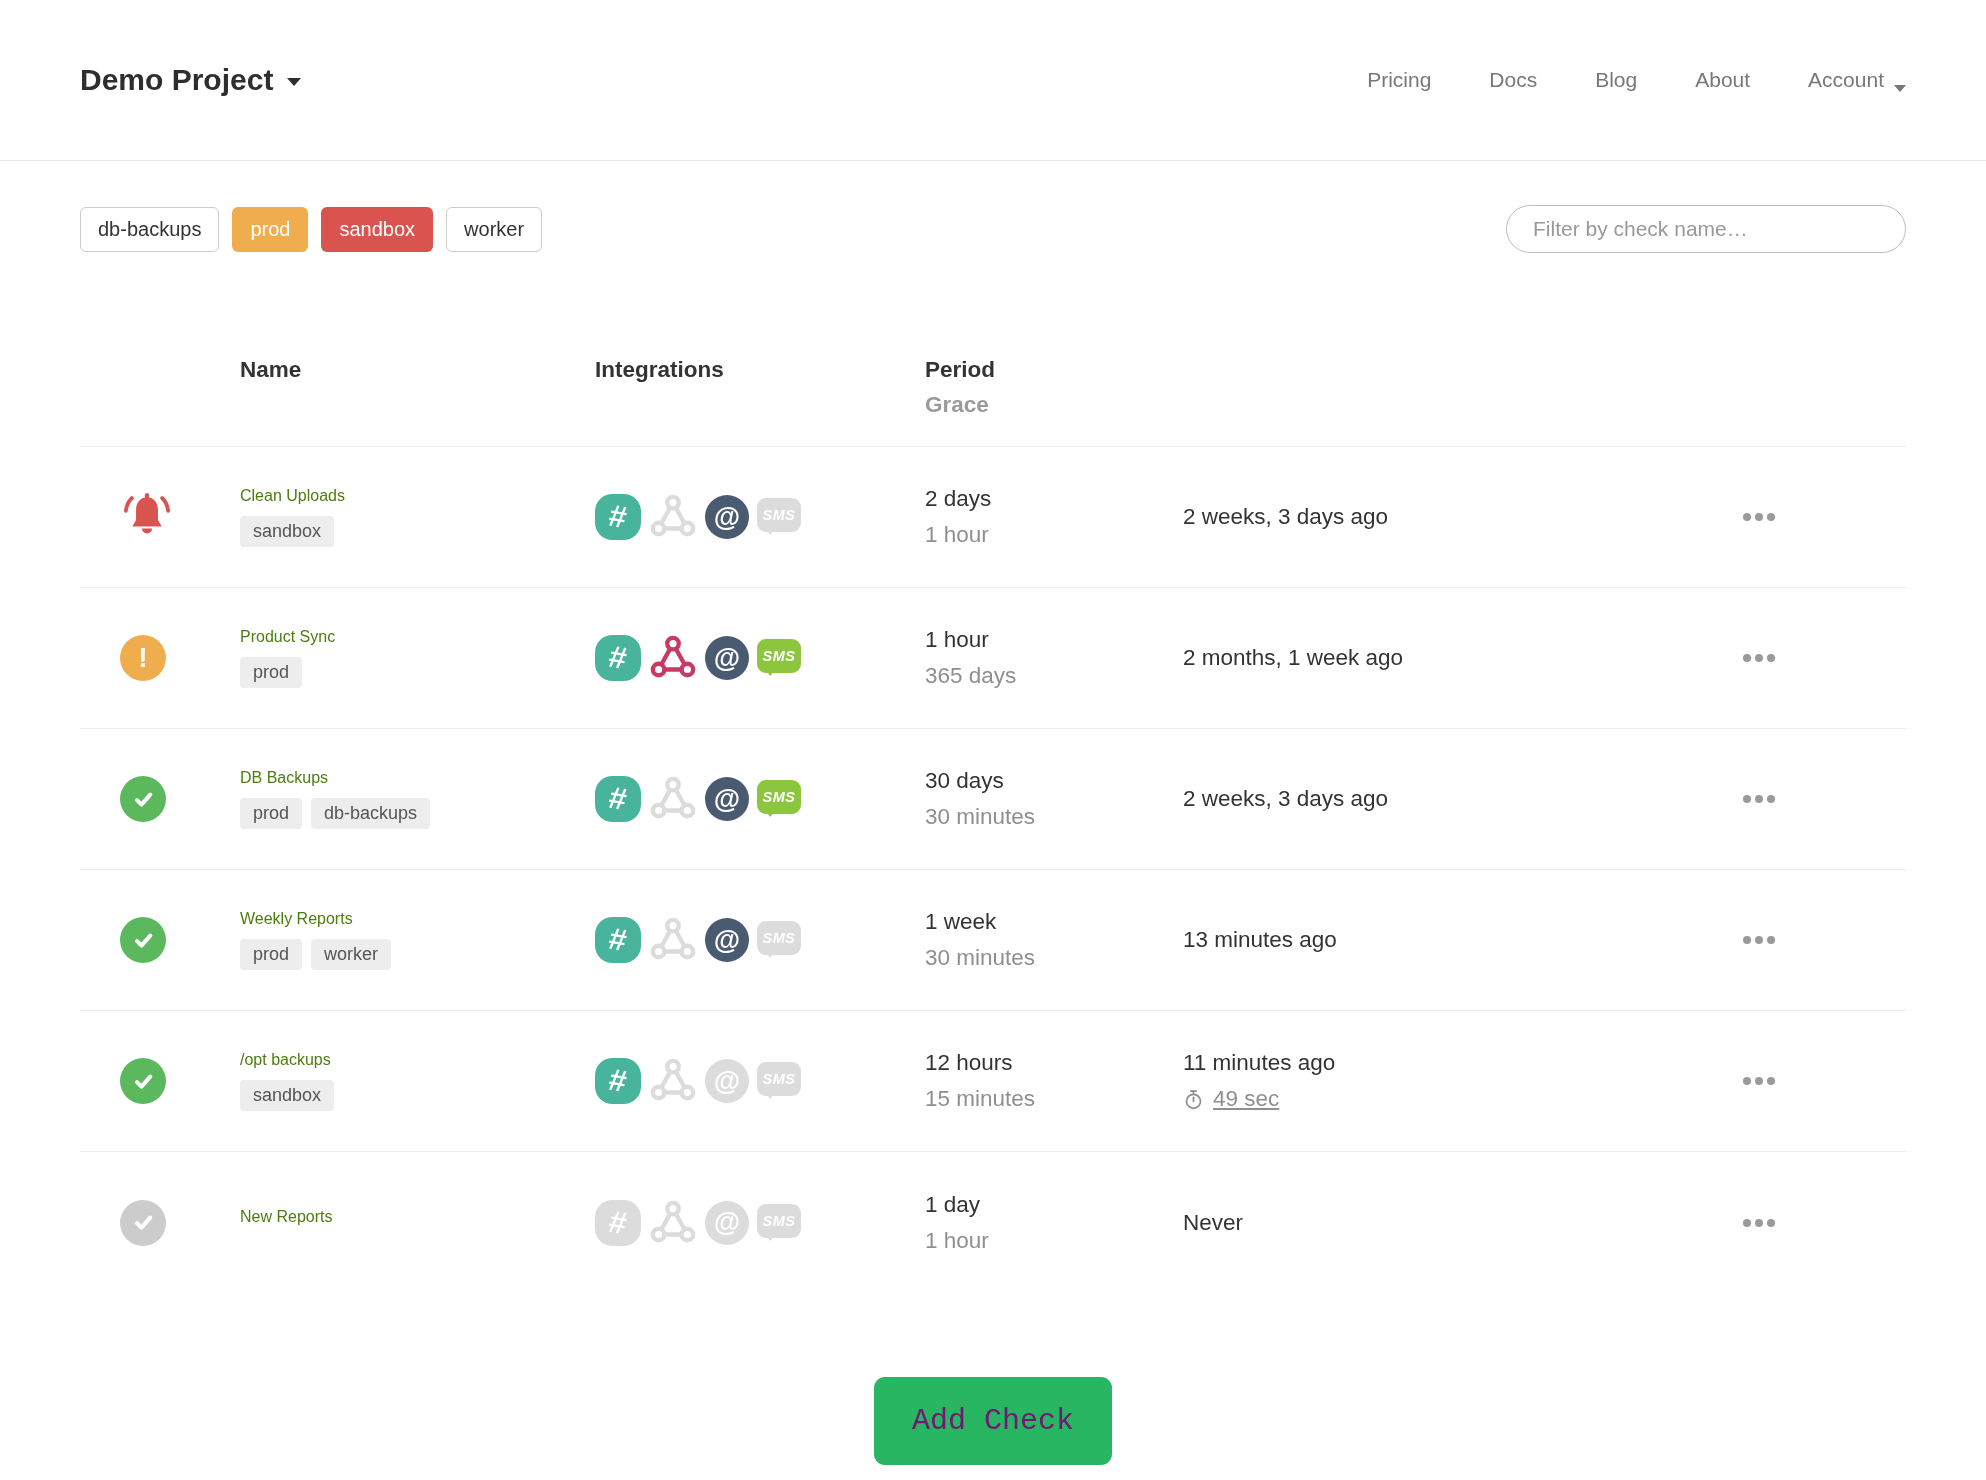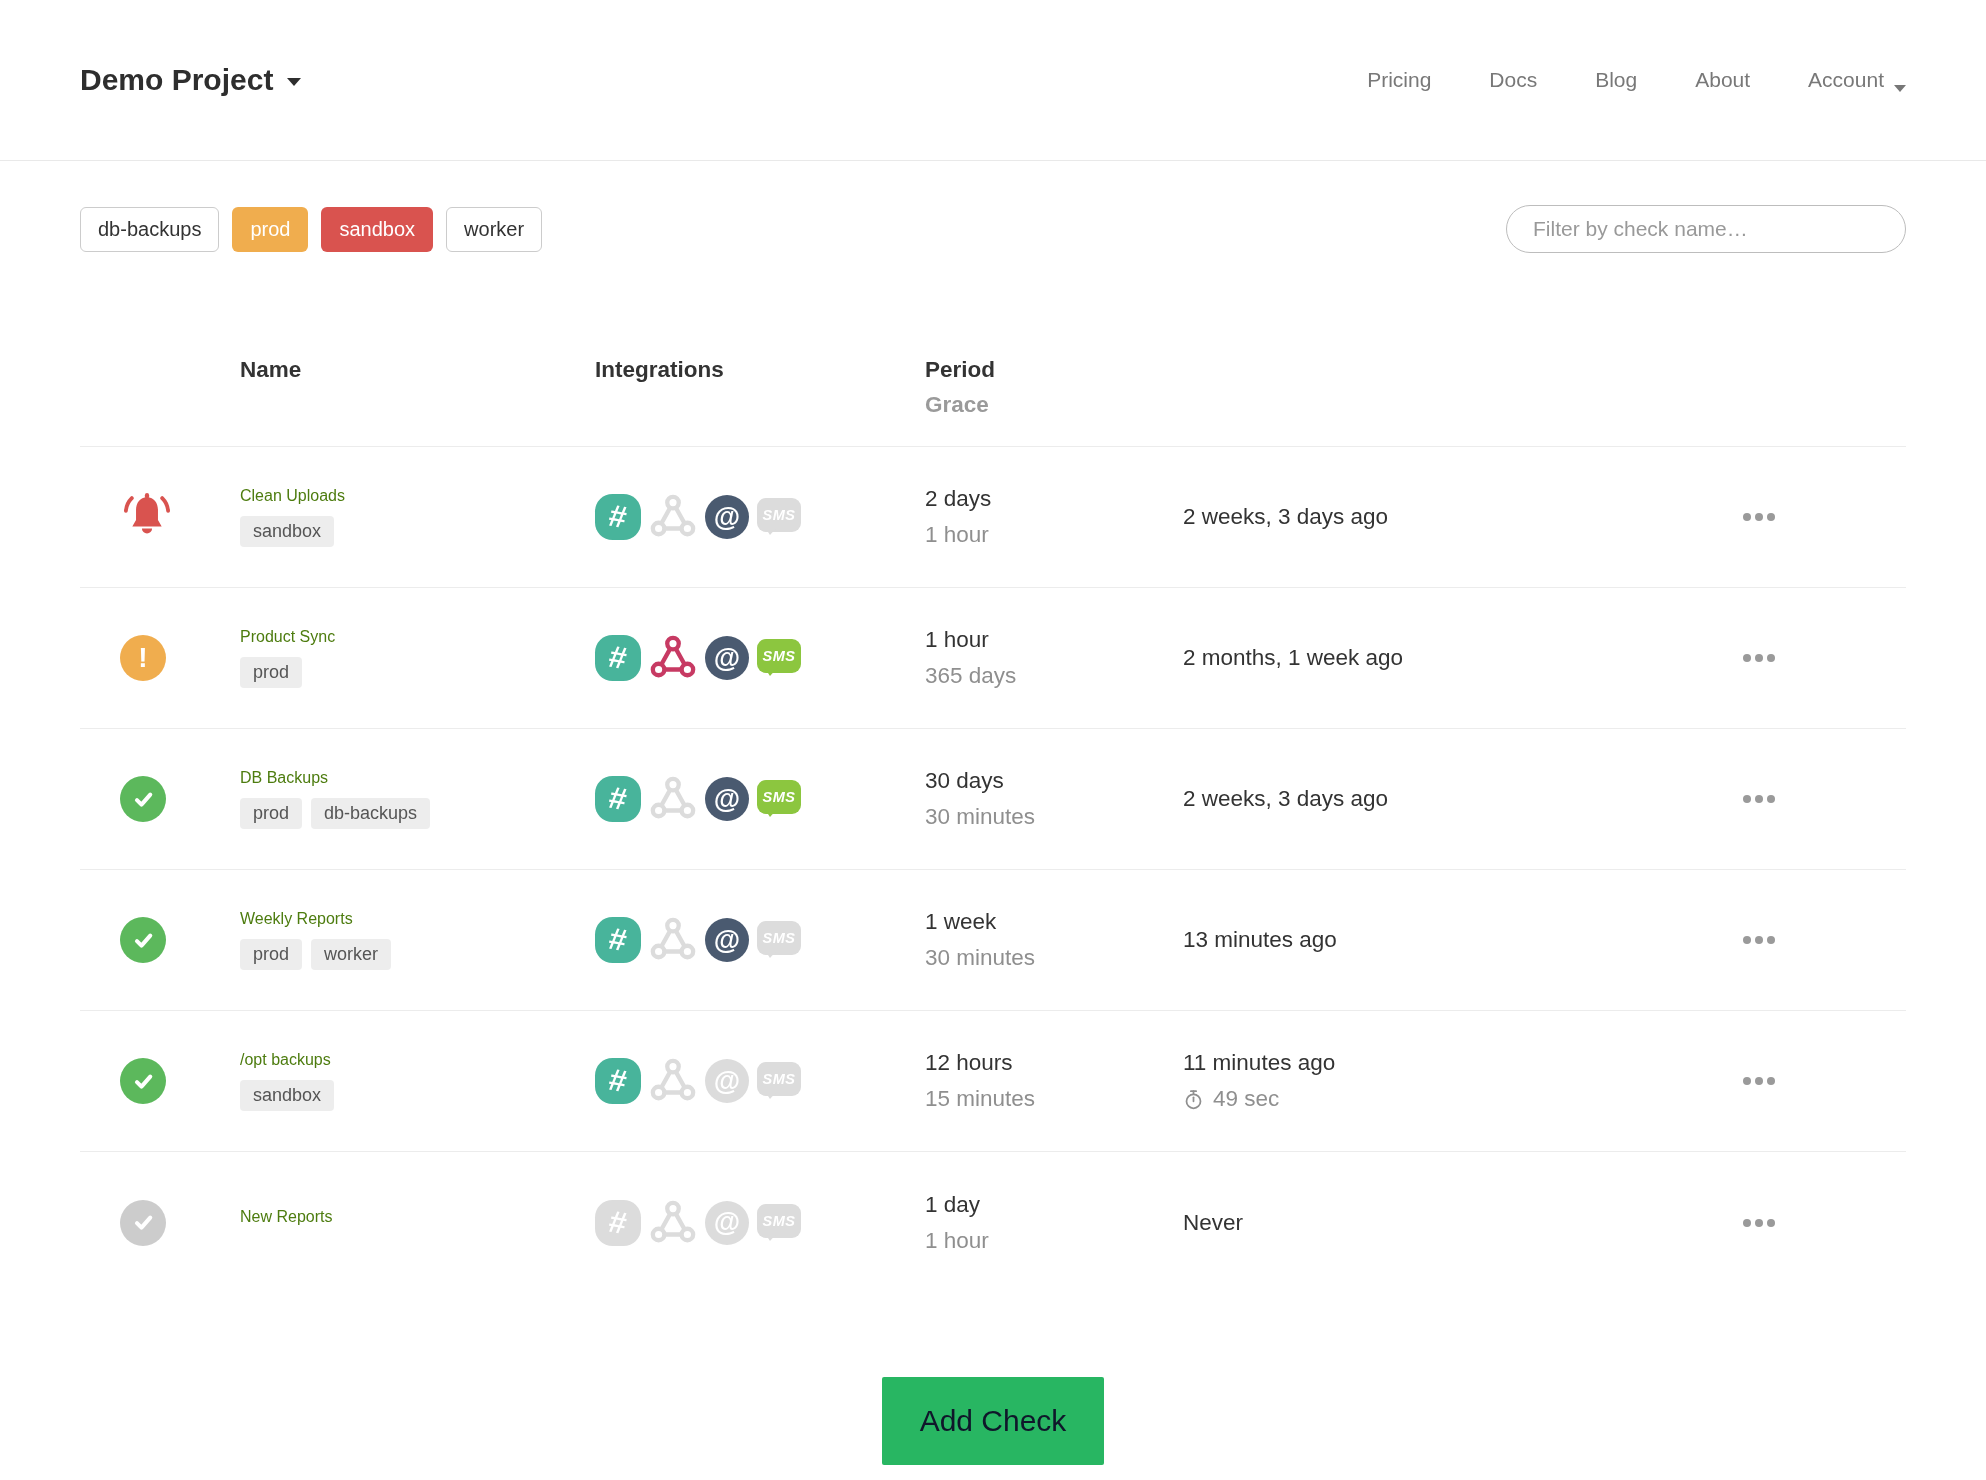--- a/index.html
+++ b/index.html
@@ -62,29 +62,29 @@
   .iemail { width:44px; height:44px; border-radius:50%; background:#4a5a70; color:#fff; display:flex; align-items:center; justify-content:center; font-size:27px; font-weight:bold; }
   .isms { width:44px; height:34px; border-radius:9px; background:#8cc63f; color:#fff; display:flex; align-items:center; justify-content:center; font-size:14.5px; font-weight:bold; font-style:italic; letter-spacing:.5px; position:relative; margin-top:-4px; }
   .isms::after { content:""; position:absolute; left:7px; bottom:-9px; border:6px solid transparent; border-right-width:8px; border-top:9px solid #8cc63f; }
   .islack.off, .iemail.off, .isms.off { background:#dcdcdc; }
   .iwebhook.off { color:#dcdcdc; }
   .isms.off::after { border-top-color:#dcdcdc; }
 
   .p1 { font-size:22.5px; color:#333; }
   .p2 { font-size:22.5px; color:#8f8f8f; margin-top:10px; }
   .lp { font-size:22.5px; color:#333; }
-  .duration { margin-top:10px; display:flex; align-items:center; gap:9px; font-size:22.5px; color:#8f8f8f; }
+  .duration { margin-top:10px; display:flex; align-items:center; gap:9px; font-size:22.5px; color:#8f8f8f;text-decoration:underline; }
 
   .cell-menu { display:flex; justify-content:flex-start; padding-left:24px; }
   .menu-btn { display:flex; gap:4px; background:none; border:none; cursor:pointer; padding:8px 4px; }
   .menu-btn .dot { width:8px; height:8px; border-radius:50%; background:#9a9a9a; }
 
   
   .add-wrap { display:flex; justify-content:center; margin-top:84px; padding-bottom:36px; }
-  .add-btn { background:#28b662; color:#0f172a; border:none; border-radius:2px; font-size:30px; padding:27px 38px; font-family:Liberation Sans, sans-serif; cursor:pointer; }
+  .add-btn { background:#28b662; color:#701a75; border:none; border-radius:11px; font-size:30px; padding:27px 38px; font-family:Liberation Mono, monospace; cursor:pointer; }
 </style>
 </head>
 <body>
 
 <header class="topnav container">
   <div class="brand">
     <span>Demo Project</span>
     <span class="caret"></span>
   </div>
   <nav class="links">

